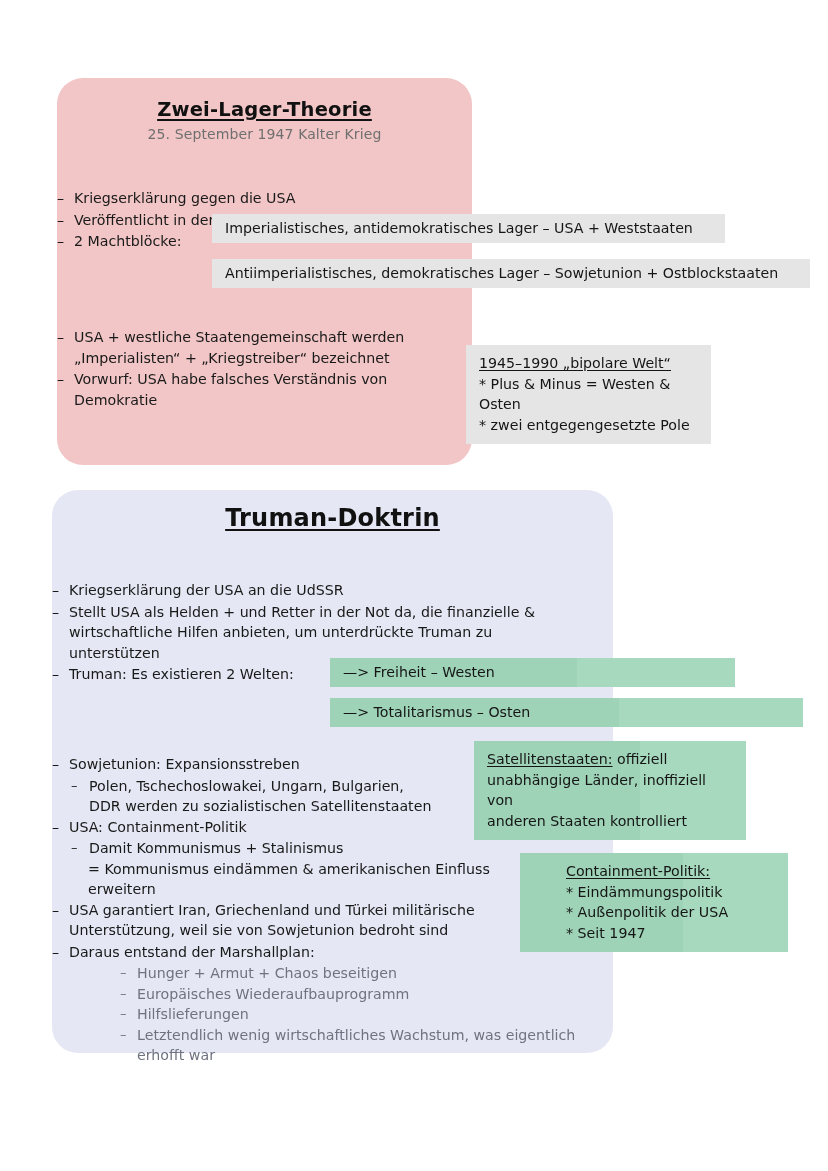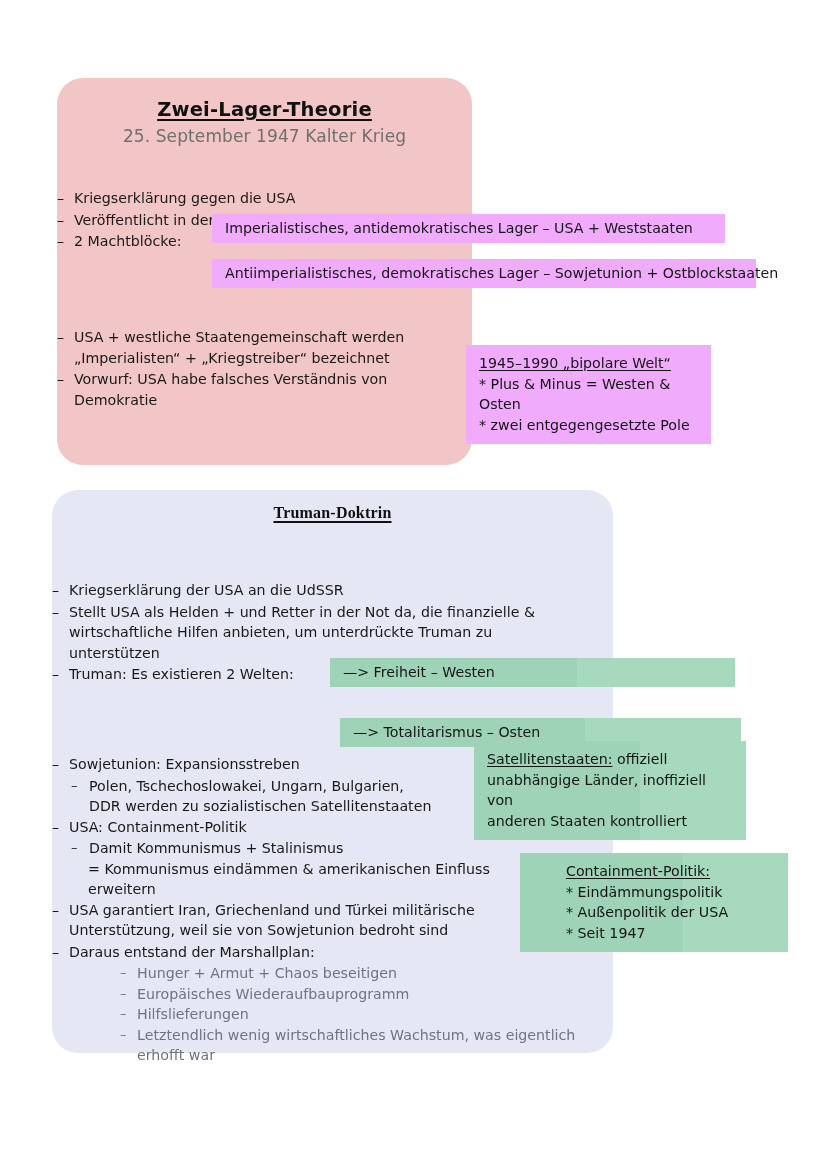--- a/index.html
+++ b/index.html
@@ -58,29 +58,28 @@
   .title-pink {
     left: 0; right: 0;
     top: 20px;
     text-align: center;
     font-size: 19.5px;
   }
   .title-blue {
     left: 0; right: 0;
     top: 14px;
     text-align: center;
-    font-size: 16px;
-    font-family: Liberation Serif, serif;
+    font-size: 24px;
   }
   .subtitle {
     position: absolute;
     left: 0; right: 0;
     top: 48px;
     text-align: center;
-    font-size: 17px;
+    font-size: 14px;
     color: #6f6f6f;
     letter-spacing: 0.1px;
     white-space: nowrap;
   }
 
   
   .bullets {
     position: absolute;
     font-size: 14.2px;
     line-height: 20.5px;
@@ -131,38 +130,38 @@
   }
 
   
   .hl {
     position: absolute;
     box-sizing: border-box;
     font-size: 14.2px;
     line-height: 20.5px;
     color: #151515;
   }
-  .hl-yellow { background: #f0abfc; }
+  .hl-yellow { background: #e5e5e5; }
   .hl-green  { background: #a6d9bd; }
 
   .hl-line {
     padding: 4px 13px 4px 13px;
     white-space: nowrap;
   }
   .hl-block {
     padding: 8px 13px 9px 13px;
   }
   .u { text-decoration: underline; text-underline-offset: 2px; }
 
   
   #yellow-lager-1 { left: 212px; top: 214px; width: 513px; }
-  #yellow-lager-2 { left: 212px; top: 259px; width: 544px; }
+  #yellow-lager-2 { left: 212px; top: 259px; width: 598px; }
   #yellow-bipolar { left: 466px; top: 345px; width: 245px; }
   #green-freiheit { left: 330px; top: 658px; width: 405px; }
-  #green-total    { left: 340px; top: 698px; width: 401px; margin-top: 20px; }
+  #green-total    { left: 330px; top: 698px; width: 473px; }
   #green-satellit { left: 474px; top: 741px; width: 272px; }
   #green-contain  { left: 520px; top: 853px; width: 268px; padding-left: 46px; }
 
   
   .hl-green .inner-tint {
     position: absolute;
     left: 0; top: 0; bottom: 0;
     width: 61%;
     background: rgba(140, 198, 170, 0.30);
     pointer-events: none;

